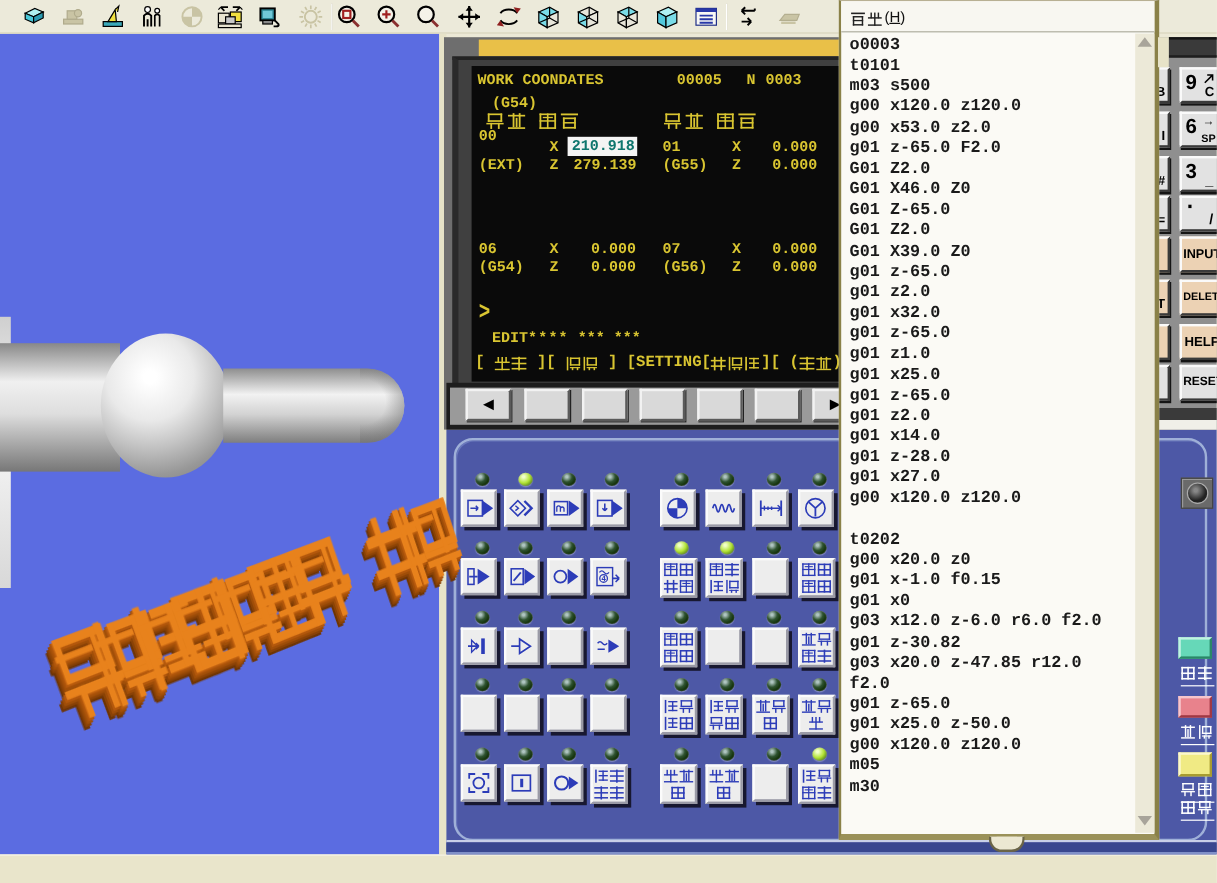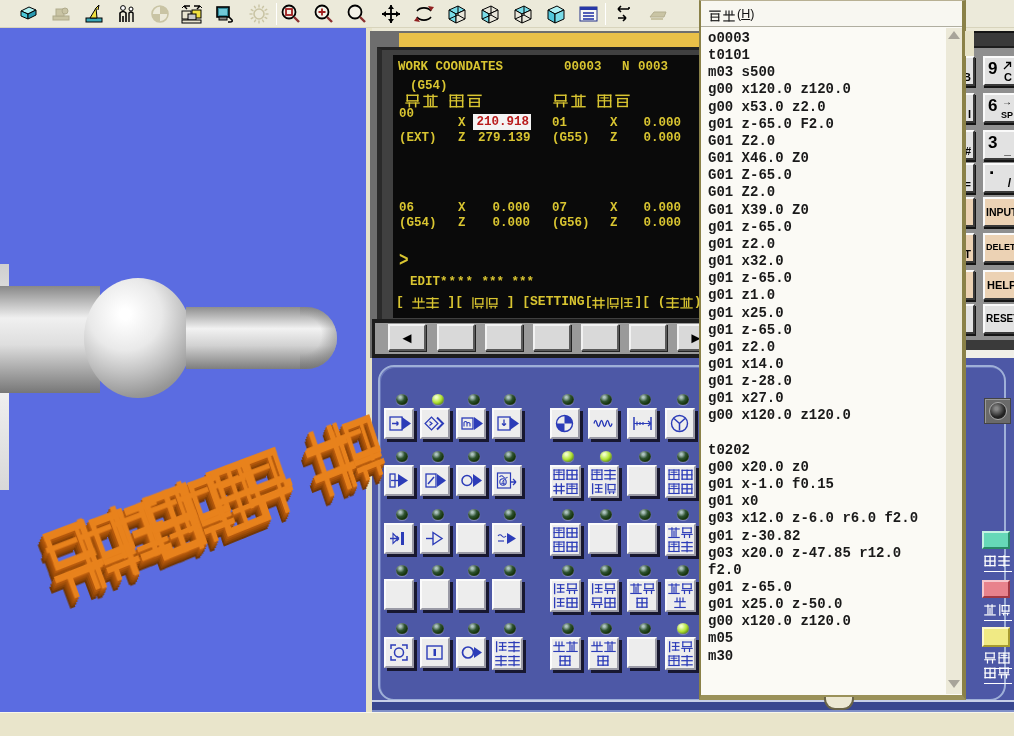--- a/index.html
+++ b/index.html
@@ -824,21 +824,21 @@
           <rect x="10" y="44" width="80" height="10"></rect>
           <rect x="24" y="60" width="10" height="36"></rect>
           <rect x="66" y="60" width="10" height="36"></rect>
           <rect x="2" y="60" width="96" height="9"></rect>
         </svg></span></div>
 <div class="abs scrmod">
 <div class="ystrip"></div>
 <div class="bezel"></div>
 <div class="screen">
 <div class="scl" style="left:5px;top:5px;">WORK COONDATES</div>
-<div class="scl" style="left:171px;top:5px;">00003</div>
+<div class="scl" style="left:171px;top:5px;">00005</div>
 <div class="scl" style="left:229px;top:5px;">N</div>
 <div class="scl" style="left:245px;top:5px;">0003</div>
 <div class="scl" style="left:17px;top:24px;">(G54)</div>
 <div class="scl" style="left:12px;top:39px"><span style="display:inline-block;line-height:14.0px"><svg style="vertical-align:top;margin-right:3px" width="15.0" height="14.0" viewBox="0 0 100 100" preserveAspectRatio="none" fill="#d9c531">
               <rect x="10" y="4" width="80" height="10"></rect>
               <rect x="10" y="4" width="10" height="50"></rect>
               <rect x="80" y="4" width="10" height="50"></rect>
               <rect x="10" y="44" width="80" height="10"></rect>
               <rect x="24" y="60" width="10" height="36"></rect>
               <rect x="66" y="60" width="10" height="36"></rect>
@@ -892,21 +892,21 @@
             </svg><svg style="vertical-align:top;margin-right:3px" width="15.0" height="14.0" viewBox="0 0 100 100" preserveAspectRatio="none" fill="#d9c531">
               <rect x="2" y="4" width="96" height="11"></rect>
               <rect x="14" y="28" width="72" height="10"></rect>
               <rect x="14" y="28" width="10" height="66"></rect>
               <rect x="76" y="28" width="10" height="66"></rect>
               <rect x="14" y="84" width="72" height="10"></rect>
               <rect x="14" y="55" width="72" height="9"></rect>
             </svg></span></div>
 <div class="scl" style="left:6px;top:52px;">00</div>
 <div class="scl" style="left:65px;top:61px;">X</div>
-<div class="scl" style="left:80px;top:59px;width:58px;background:#f4f4f4;color:#b91c1c;text-align:right;padding:1px 2px;">210.918</div>
+<div class="scl" style="left:80px;top:59px;width:58px;background:#f4f4f4;color:#0f766e;text-align:right;padding:1px 2px;">210.918</div>
 <div class="scl" style="left:159px;top:61px;">01</div>
 <div class="scl" style="left:217px;top:61px;">X</div>
 <div class="scl" style="left:250px;top:61px;width:38px;text-align:right">0.000</div>
 <div class="scl" style="left:6px;top:76px;">(EXT)</div>
 <div class="scl" style="left:65px;top:76px;">Z</div>
 <div class="scl" style="left:85px;top:76px;width:52px;text-align:right">279.139</div>
 <div class="scl" style="left:159px;top:76px;">(G55)</div>
 <div class="scl" style="left:217px;top:76px;">Z</div>
 <div class="scl" style="left:250px;top:76px;width:38px;text-align:right">0.000</div>
 <div class="scl" style="left:6px;top:146px;">06</div>

